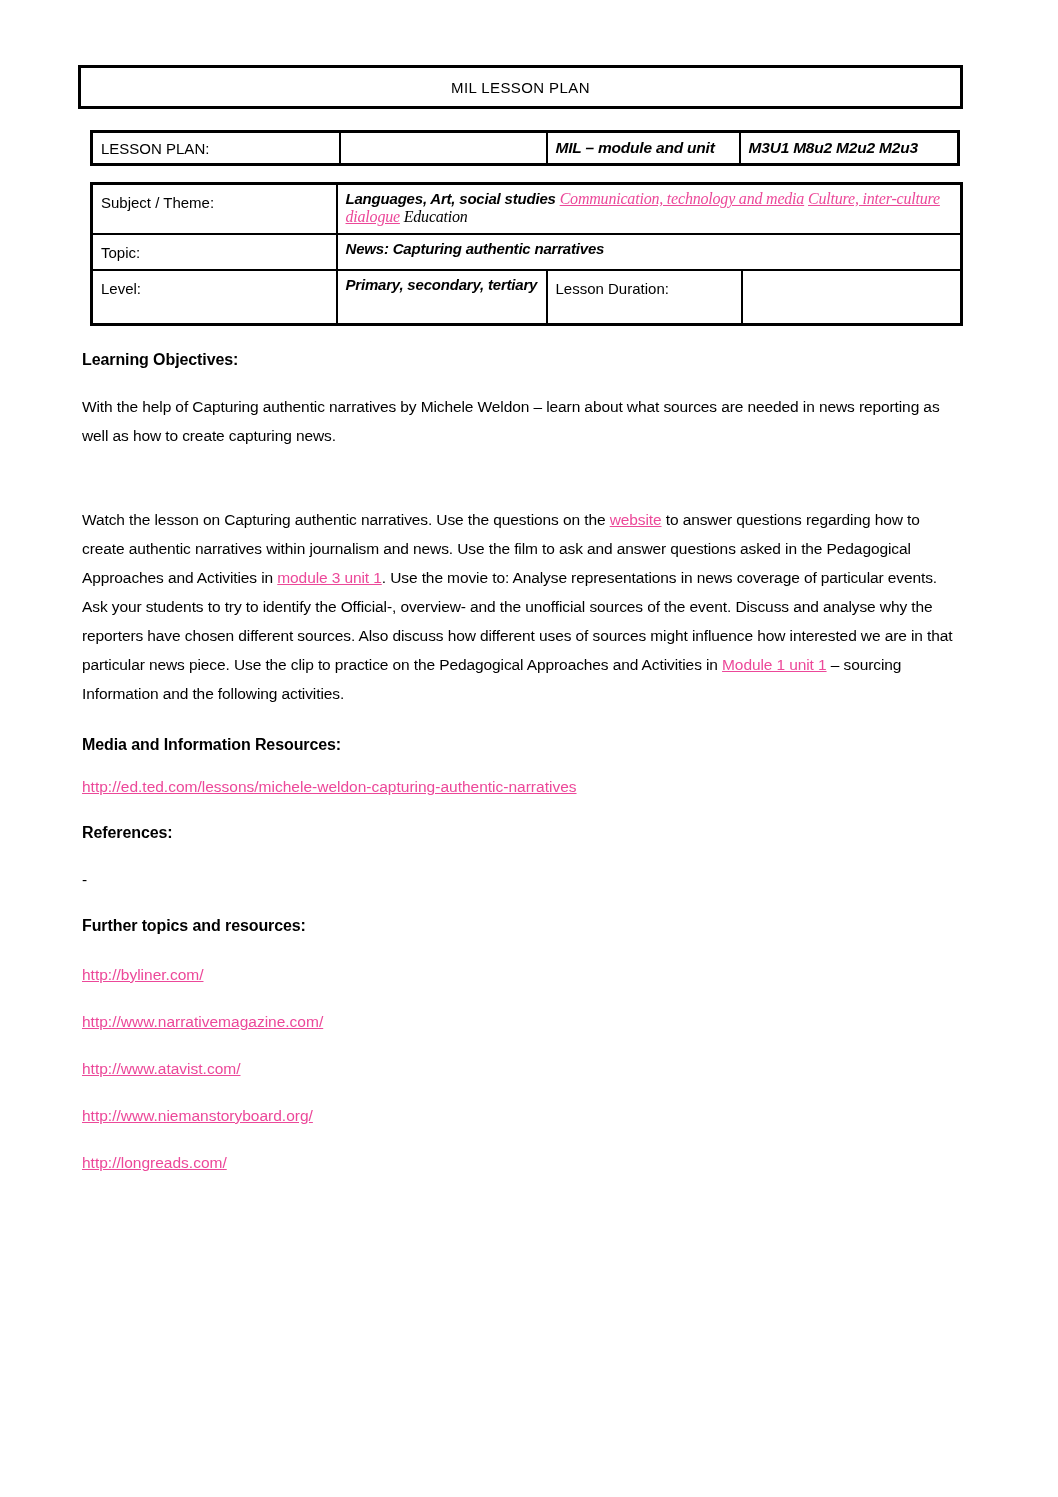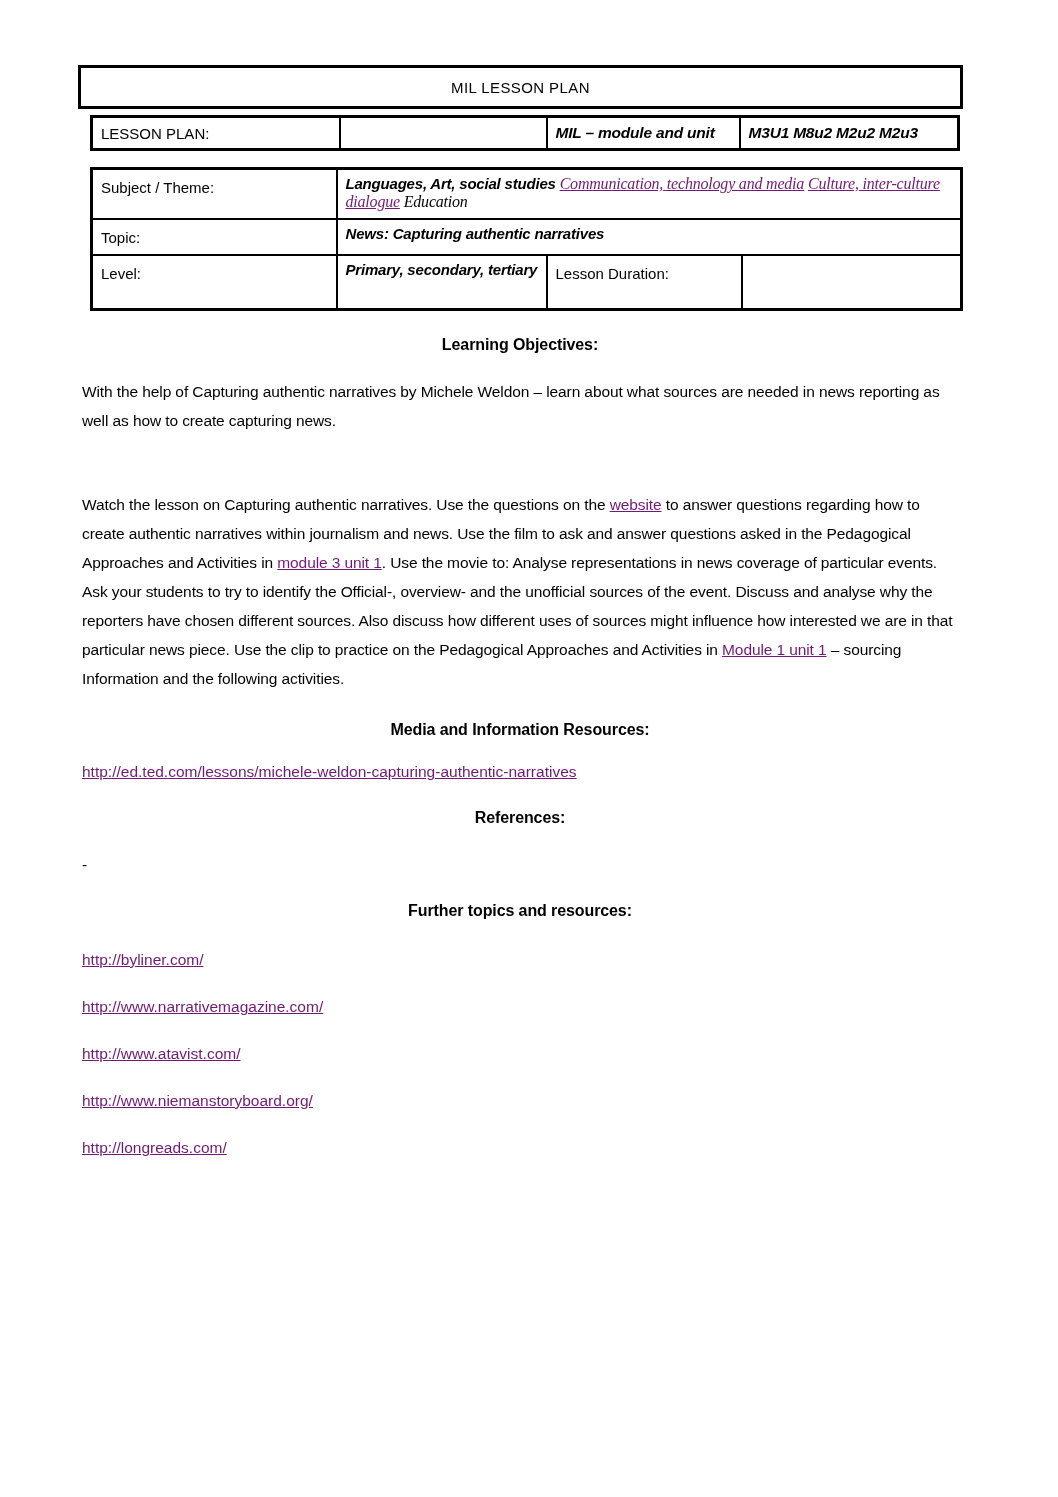--- a/index.html
+++ b/index.html
@@ -22,46 +22,45 @@
     border: 3px solid #000;
     display: flex;
     align-items: center;
     justify-content: center;
     font-size: 15px;
     letter-spacing: 0.4px;
   }
 
   
   table { border-collapse: collapse; table-layout: fixed; }
-  .t1 { margin: 6px 0 0 8px; width: 867px; border: 3px solid #000; }
+  .t1 { margin: 21px 0 0 8px; width: 867px; border: 3px solid #000; }
   .t1 td { border: 2px solid #000; height: 33px; padding: 2px 8px; font-size: 15px; vertical-align: middle; }
   .t2 { margin: 16px 0 0 8px; width: 870px; border: 3px solid #000; }
   .t2 td { border: 2px solid #000; padding: 5px 8px; font-size: 15px; }
   .t2 td.lbl { vertical-align: top; padding-top: 9px; }
   .val {
     font-size: 15.5px;
     font-weight: 600;
     letter-spacing: -0.2px;
     vertical-align: top;
     font-style: italic;
   }
   .r1 { height: 50px; margin-top: 24px; }
   .r2 { height: 36px; }
   .r3 { height: 35px; }
   .r4 { height: 55px; }
   .serif { font-family: "Liberation Serif", serif; font-weight: 400; font-size: 16px; }
-  a.lnk { color: #701a75; text-decoration: underline; cursor: pointer; }
+  a.lnk { color: #ec4899; text-decoration: underline; cursor: pointer; }
 
   
   .h {
     font-weight: 700;
     font-size: 16px;
     letter-spacing: -0.1px;
     margin: 0 0 23px 0;
-    text-align: center;
   }
   .h-first { margin-top: 25px; }
   p.bodytxt {
     font-size: 15.5px;
     line-height: 29px;
     letter-spacing: -0.1px;
     margin: 0 0 28px 0;
     max-width: 872px;
   }
   p.gap-big { margin-bottom: 55px; }

